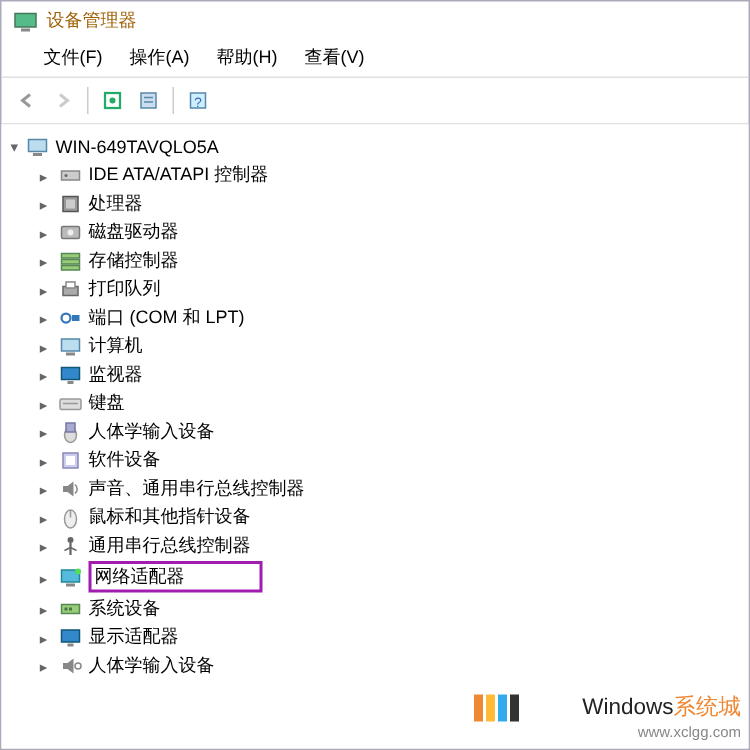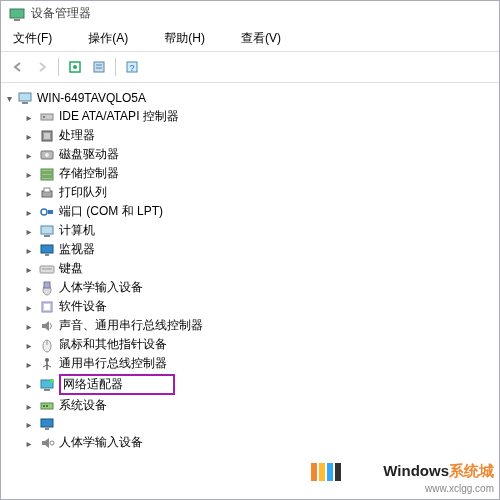--- a/index.html
+++ b/index.html
@@ -1,38 +1,38 @@
 <!DOCTYPE html>
 <html><head>
   <meta charset="utf-8">
   <style>
     * { margin: 0; padding: 0; box-sizing: border-box; font-family: "Microsoft YaHei", "Segoe UI", sans-serif; }
     body { background: #fff; width: 500px; height: 500px; overflow: hidden; position: relative; }
     .window { border: 1px solid #aab; height: 500px; display: flex; flex-direction: column; }
-    .titlebar { display: flex; align-items: center; padding: 4px 8px; font-size: 12px; color: #404040; text-align: center; }
+    .titlebar { display: flex; align-items: center; padding: 4px 8px; font-size: 12px; color: #a16207; text-align: center; }
     .titlebar .icon { width: 16px; height: 16px; margin-right: 6px; display: inline-block; }
-    .menubar { display: flex; gap: 20px; padding: 2px 4px; font-size: 12px; border-bottom: 1px solid #e0e0e0; }
+    .menubar { display: flex; gap: 2px; padding: 2px 20px; font-size: 12px; border-bottom: 1px solid #e0e0e0; }
     .menubar > div { padding: 2px 8px; cursor: default; }
     .toolbar { display: flex; gap: 2px; padding: 4px 6px; border-bottom: 1px solid #e0e0e0; align-items: center; }
     .toolbar .tb { width: 22px; height: 22px; border: 1px solid transparent; display: flex; align-items: center; justify-content: center; }
     .toolbar .sep { width: 1px; height: 18px; background: #ccc; margin: 0 3px; }
     .content { flex: 1; overflow: auto; padding: 6px 2px; background: #fff; }
     .tree { font-size: 12px; }
     .root { display: flex; align-items: center; padding: 1px 4px; }
     .node { display: flex; align-items: center; padding: 1px 0 1px 20px; cursor: default; }
     .node > .exp { width: 12px; margin-right: 4px; text-align: center; }
     .chev { font-size: 10px; color: #666; display: inline-block; width: 10px; }
     .nicon { width: 16px; height: 16px; margin-right: 4px; display: inline-block; flex-shrink:0; }
     .hl { border: 2px solid #a21caf; padding: 0 50px 0 2px; }
     .node .label { white-space: nowrap; text-align: right; }
     .watermark { position: absolute; bottom: 6px; right: 6px; display: flex; flex-direction: column; align-items: flex-end; gap: 2px; }
     .wmrow { display: flex; align-items: center; gap: 6px; }
     .bars { display: flex; gap: 2px; }
     .bars span { width: 6px; height: 18px; }
-    .wmtxt { font-size: 15px; font-weight: bold; color: #222; font-family: "Segoe UI", sans-serif; margin-left: 36px; }
+    .wmtxt { font-size: 15px; font-weight: normal; color: #222; font-family: "Segoe UI", sans-serif; margin-left: 36px; }
     .wmurl { font-size: 10px; color: #888; }
     svg { display: block; }
   </style>
 </head>
 <body>
 
 <div class="window">
   <div class="titlebar">
     <span class="icon">
       <svg viewBox="0 0 16 16">
@@ -263,20 +263,21 @@
             <span class="label">系统设备</span>
           </div>
           <div class="node">
             <span class="exp"><span class="chev">▸</span></span>
             <span class="nicon">
               <svg viewBox="0 0 16 16">
                 <rect x="2" y="3" width="12" height="8" fill="#38c" stroke="#157"></rect>
                 <rect x="6" y="12" width="4" height="2" fill="#888"></rect>
               </svg>
             </span>
+            <span class="label">显示适配器</span>
           </div>
           <div class="node">
             <span class="exp"><span class="chev">▸</span></span>
             <span class="nicon">
               <svg viewBox="0 0 16 16">
                 <path d="M3 6 L6 6 L10 3 L10 13 L6 10 L3 10 Z" fill="#888"></path>
                 <circle cx="13" cy="8" r="2" fill="none" stroke="#888"></circle>
               </svg>
             </span>
             <span class="label">人体学输入设备</span>

